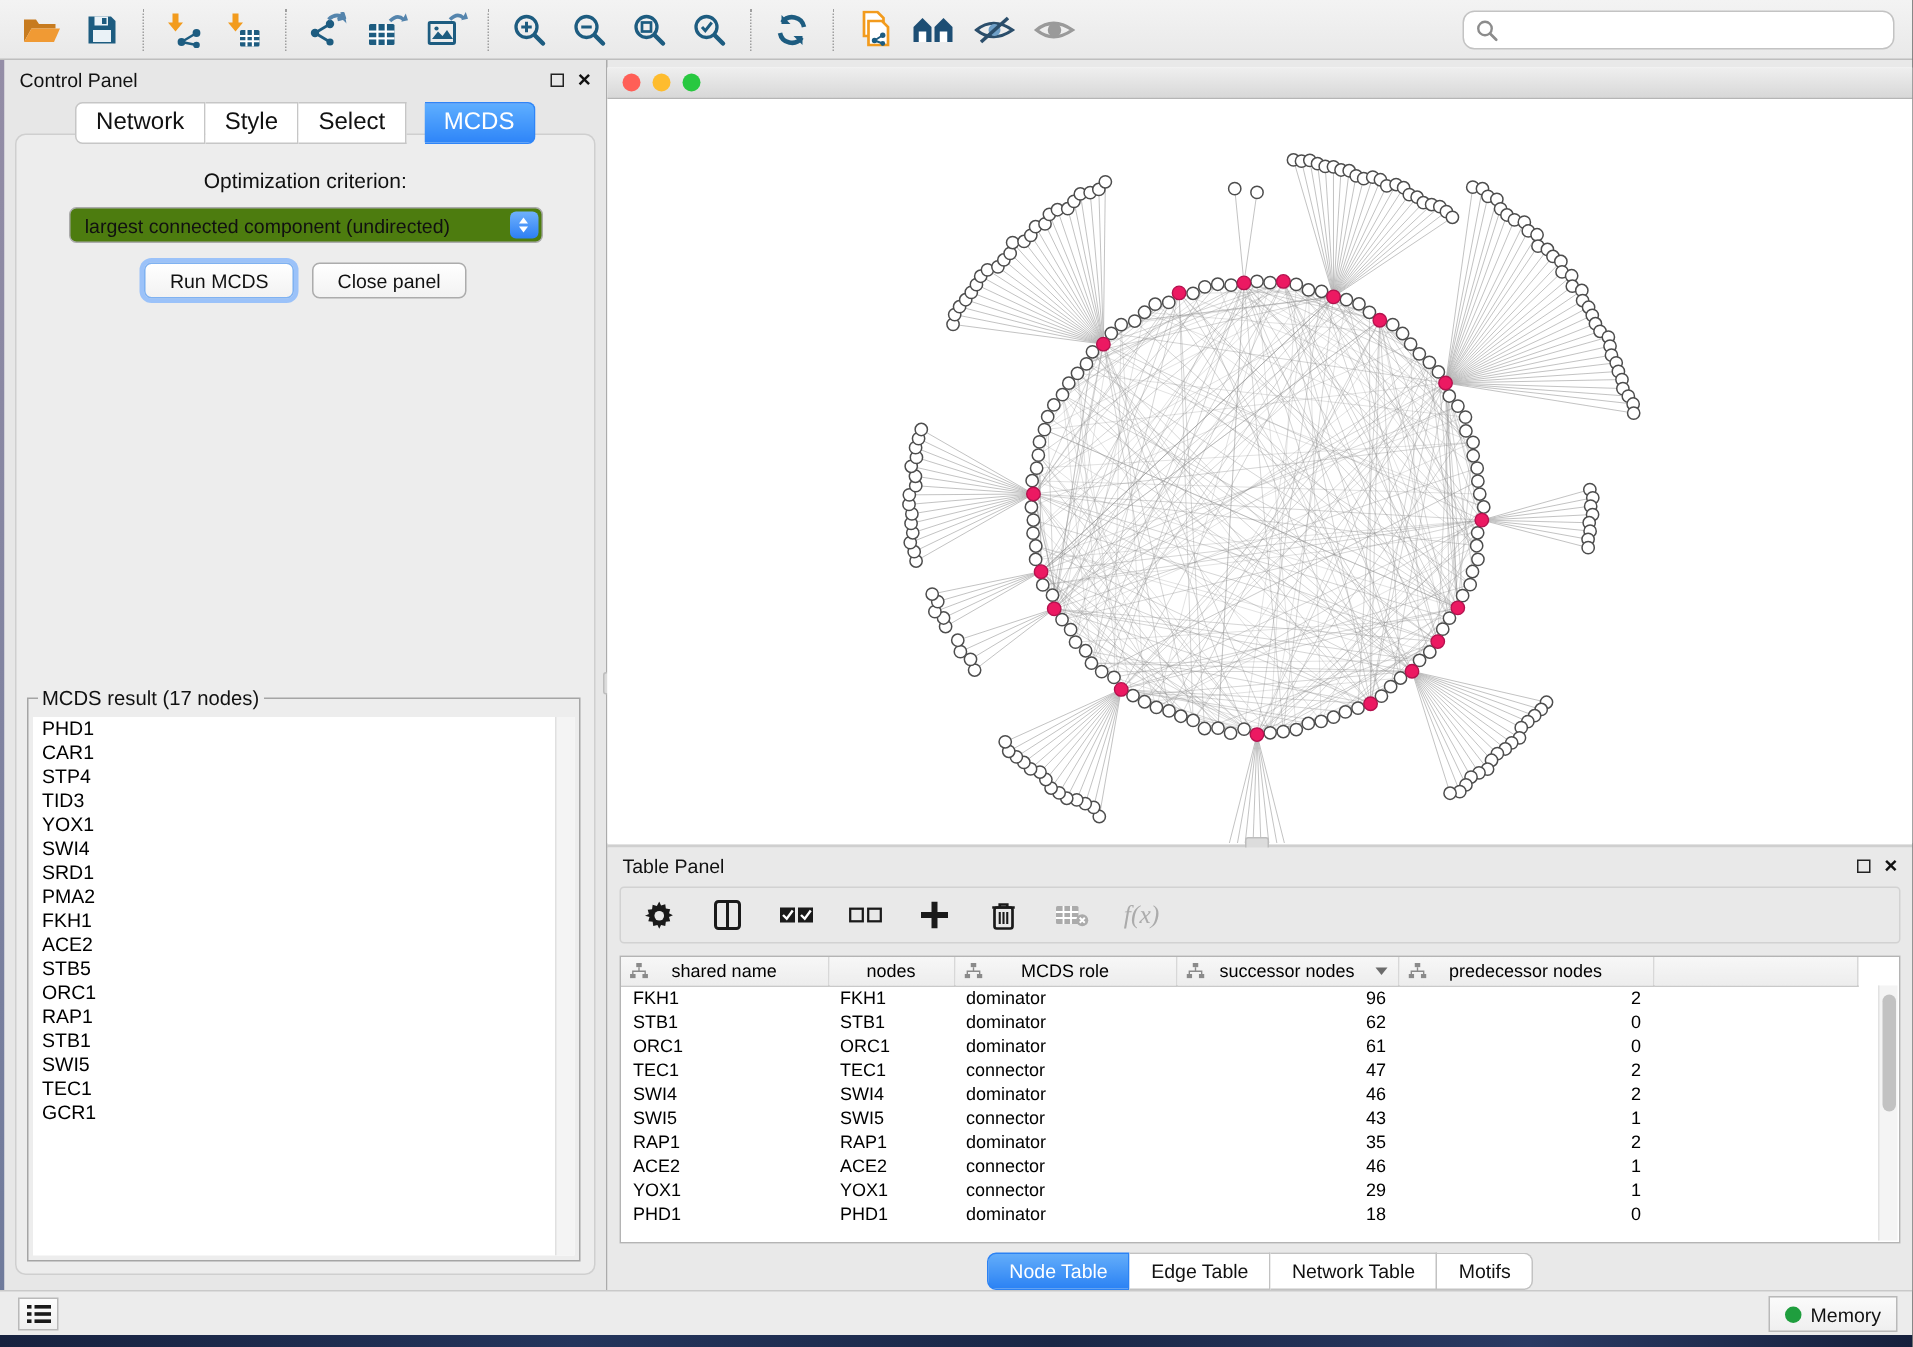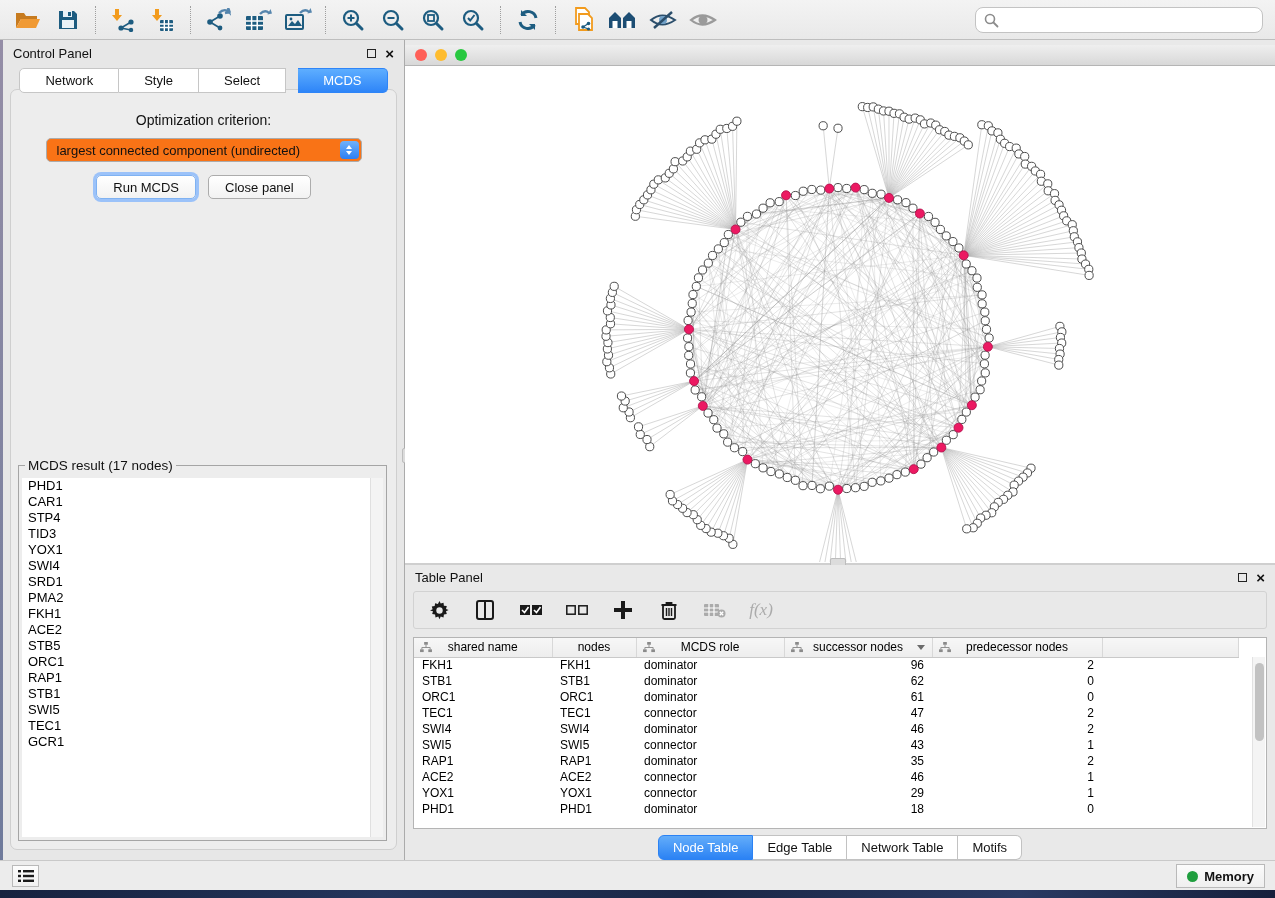--- a/index.html
+++ b/index.html
@@ -16,27 +16,27 @@
   
   .left-strip{position:absolute;left:0;top:40px;width:3px;height:850px;background:linear-gradient(#948DA6,#6E7A9B);}
 
   
   .control-panel{position:absolute;left:3px;top:40px;width:403px;height:820px;background:#E7E7E7;border-right:2px solid #ABABAB;}
   .cp-header{height:26px;display:flex;align-items:center;padding:0 10px;font-size:13px;color:#111;}
   .panel-hicons{margin-left:auto;display:flex;align-items:center;gap:9px;}
   .float-icon{width:9px;height:9px;border:1.5px solid #222;display:inline-block;}
   .close-icon{font-size:15px;font-weight:bold;color:#111;line-height:9px;}
   .ctab-row{display:flex;justify-content:center;position:relative;z-index:2;margin-top:2px;}
-  .ctab{padding:4px 25px;font-size:13px;background:#fff;border:1px solid #C6C6C6;border-left:none;color:#111;cursor:default;}
+  .ctab{padding:4px 13px;font-size:16px;background:#fff;border:1px solid #C6C6C6;border-left:none;color:#111;cursor:default;}
   .ctab:first-child{border-left:1px solid #C6C6C6;border-radius:5px 0 0 5px;}
   .ctab:last-child{border-radius:0 5px 5px 0;margin-left:12px;}
   .ctab.active{background:linear-gradient(#5EAEFF,#2E85F8);border-color:#2E85F8;color:#fff;}
   .cp-inner{position:absolute;left:7px;right:7px;top:49px;bottom:10px;background:#EDEDED;border:1px solid #CFCFCF;border-radius:7px;}
   .opt-label{text-align:center;font-size:14px;color:#111;margin-top:22px;}
-  .opt-select{position:relative;margin:10px auto 0;width:316px;height:24px;background:#f97316;border:1px solid #ABABAB;border-radius:5px;display:flex;align-items:center;padding-left:10px;font-size:13px;color:#111;}
+  .opt-select{position:relative;margin:10px auto 0;width:316px;height:24px;background:#4d7c0f;border:1px solid #ABABAB;border-radius:5px;display:flex;align-items:center;padding-left:10px;font-size:13px;color:#111;}
   .sel-stepper{position:absolute;right:2px;top:2px;width:19px;height:18px;border-radius:4px;background:linear-gradient(#6FB1FC,#2D7FF4);display:flex;flex-direction:column;align-items:center;justify-content:center;gap:2px;}
   .tri-up{width:0;height:0;border-left:3.5px solid transparent;border-right:3.5px solid transparent;border-bottom:4px solid #fff;}
   .tri-down{width:0;height:0;border-left:3.5px solid transparent;border-right:3.5px solid transparent;border-top:4px solid #fff;}
   .btn-row{display:flex;justify-content:center;gap:12px;margin-top:13px;}
   .cbtn{height:24px;padding:4px 16px;background:linear-gradient(#FFFFFF,#F2F2F2);border:1px solid #ACACAC;border-radius:5px;font-size:13px;color:#111;font-family:"Liberation Sans",sans-serif;}
   .cbtn.focused{box-shadow:0 0 0 3px rgba(110,170,255,.65);border-color:#7FB2F2;}
   .mcds-fieldset{position:absolute;left:7px;right:9px;top:368px;bottom:8px;border:1px solid #A5A5A5;margin:0;padding:2px;font-size:13.5px;color:#111;}
   .mcds-fieldset legend{padding:0 3px;margin-left:4px;font-size:13.5px;}
   .mcds-list{position:absolute;left:3px;right:3px;top:5px;bottom:3px;background:#fff;overflow:hidden;}
   .mcds-scroll{position:absolute;right:0;top:0;bottom:0;width:13px;background:#F4F4F4;border-left:1px solid #E0E0E0;}
@@ -73,21 +73,21 @@
 
   .tp-tabs{position:absolute;left:0;right:0;top:270px;display:flex;justify-content:center;}
   .ttab{padding:4px 14px;font-size:13px;background:#fff;border:1px solid #C2C2C2;border-left:none;color:#111;}
   .ttab:first-child{border-left:1px solid #C2C2C2;border-radius:6px 0 0 6px;}
   .ttab:last-child{border-radius:0 6px 6px 0;}
   .ttab.active{background:linear-gradient(#63ADFA,#2B82F4);border-color:#2B82F4;color:#fff;}
 
   
   .statusbar{position:absolute;left:0;top:860px;width:1275px;height:30px;background:#ECECEC;border-top:1px solid #C9C9C9;}
   .list-btn{position:absolute;left:12px;top:4px;width:27px;height:22px;background:linear-gradient(#FDFDFD,#F0F0F0);border:1px solid #B9B9B9;display:flex;align-items:center;justify-content:center;}
-  .mem-btn{position:absolute;right:10px;top:3px;height:24px;background:linear-gradient(#FBFBFB,#EFEFEF);border:1px solid #B9B9B9;display:flex;align-items:center;gap:6px;padding:0 10px;font-size:13px;color:#111;font-weight:bold;}
+  .mem-btn{position:absolute;right:10px;top:3px;height:24px;background:linear-gradient(#FBFBFB,#EFEFEF);border:1px solid #B9B9B9;display:flex;align-items:center;gap:6px;padding:0 10px;font-size:13px;color:#111;}
   .mem-dot{width:11px;height:11px;border-radius:50%;background:#1F9E3E;}
   .wallpaper{position:absolute;left:0;top:890px;width:1275px;height:8px;background:linear-gradient(90deg,#17223F,#24355C 30%,#1A2746 55%,#2A3A63 80%,#16203C);}
 </style>
 </head>
 <body>
 
 <div class="app">
 
   <div class="toolbar">
     <div class="tbtn">

